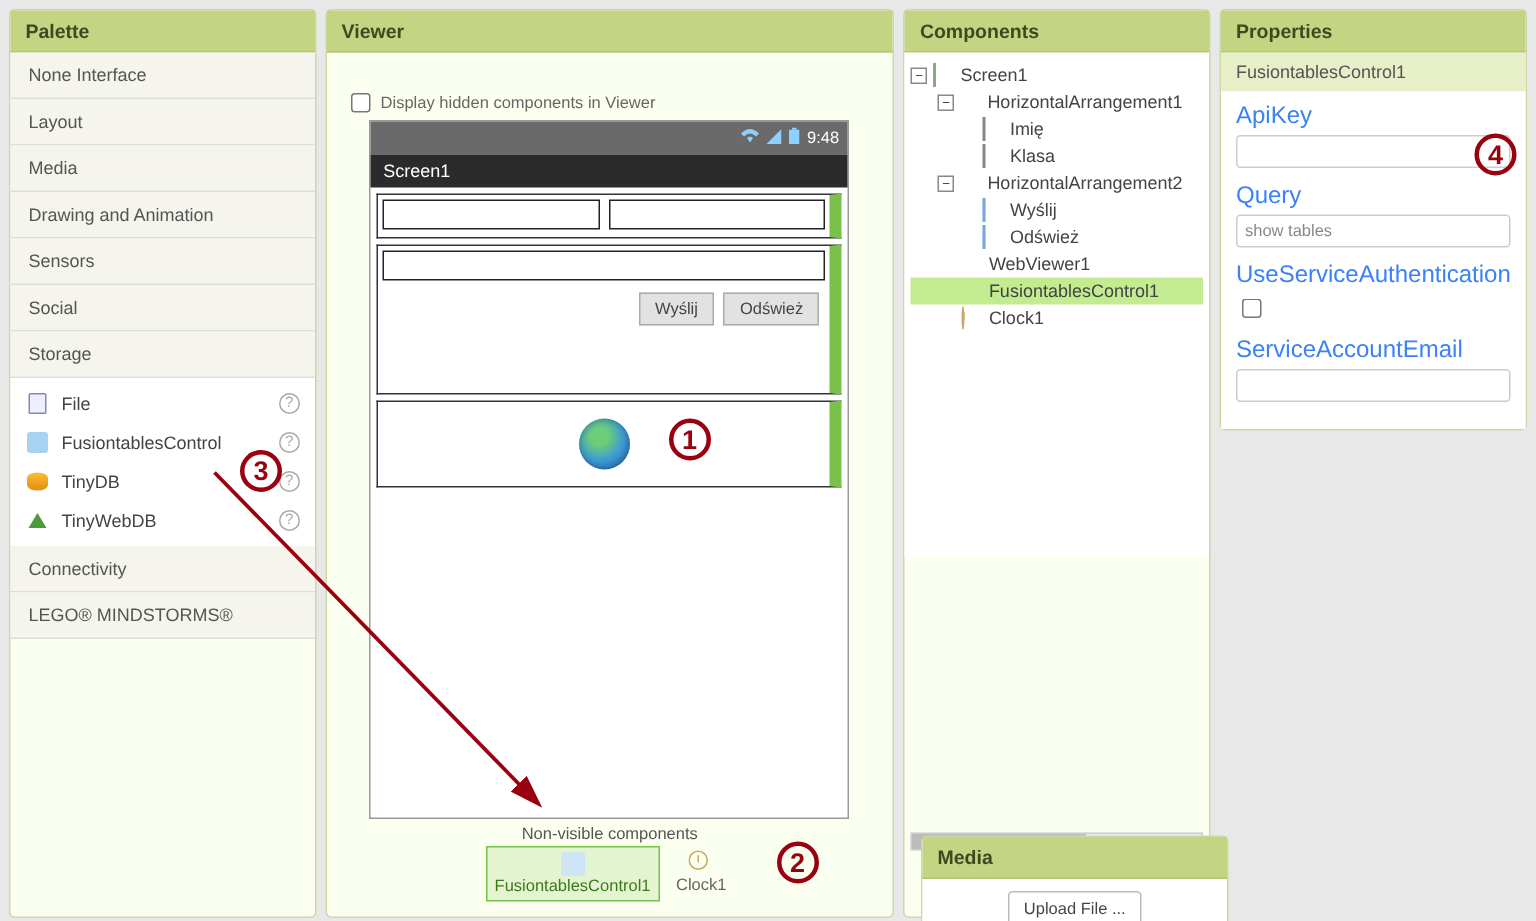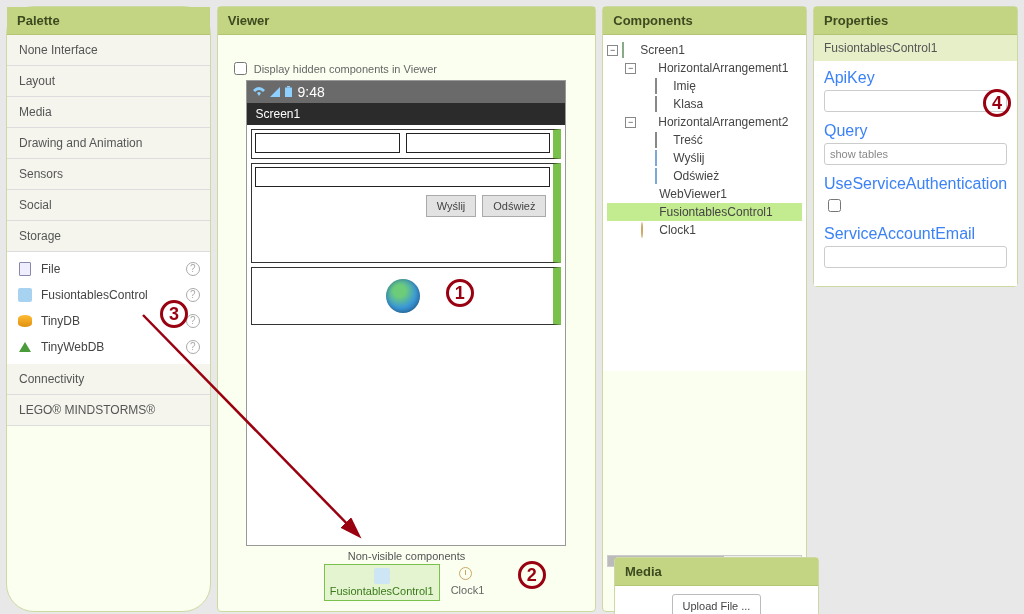--- a/index.html
+++ b/index.html
@@ -21,21 +21,21 @@
   }
   .panel-header {
     background: #c3d482;
     padding: 6px 10px;
     font-weight: bold;
     color: #3d4a20;
     font-size: 13px;
     border-bottom: 1px solid #b3c472;
   }
   
-  #palette { width: 205px; border-radius: 28px; }
+  #palette { width: 205px; }
   .palette-cat {
     padding: 8px 12px;
     border-bottom: 1px solid #ddd;
     background: #f5f5ee;
     color: #555;
     cursor: pointer;
     font-size: 12px;
   }
   .palette-items {
     background: #fff;
@@ -67,24 +67,25 @@
     width: 320px;
     margin: 0 auto;
     background: #fff;
     border: 1px solid #999;
   }
   .statusbar {
     height: 22px;
     background: #6a6a6a;
     color: #fff;
     display: flex;
+    justify-content: flex-end;
     align-items: center;
     gap: 5px;
     padding: 0 6px;
-    font-size: 14px;
+    font-size: 11px;
   }
   .sb-icon { color: #8ed0ff; }
   .titlebar {
     height: 22px;
     background: #2b2b2b;
     color: #fff;
     display: flex;
     align-items: center;
     padding: 0 8px;
     font-size: 12px;
@@ -407,25 +408,20 @@
       <span>Klasa</span>
     </div>
     <div class="tnode">
       <span class="tindent" style="width:18px"></span>
       <span class="tplus">−</span>
       <span class="ticon"><span class="ico-layout"></span></span>
       <span>HorizontalArrangement2</span>
     </div>
     <div class="tnode">
       <span class="tindent" style="width:48px"></span>
-      <span class="ticon"><span class="ico-text"></span></span>
-      <span>Treść</span>
-    </div>
-    <div class="tnode">
-      <span class="tindent" style="width:48px"></span>
       <span class="ticon"><span class="ico-btn"></span></span>
       <span>Wyślij</span>
     </div>
     <div class="tnode">
       <span class="tindent" style="width:48px"></span>
       <span class="ticon"><span class="ico-btn"></span></span>
       <span>Odśwież</span>
     </div>
     <div class="tnode">
       <span class="tindent" style="width:34px"></span>

